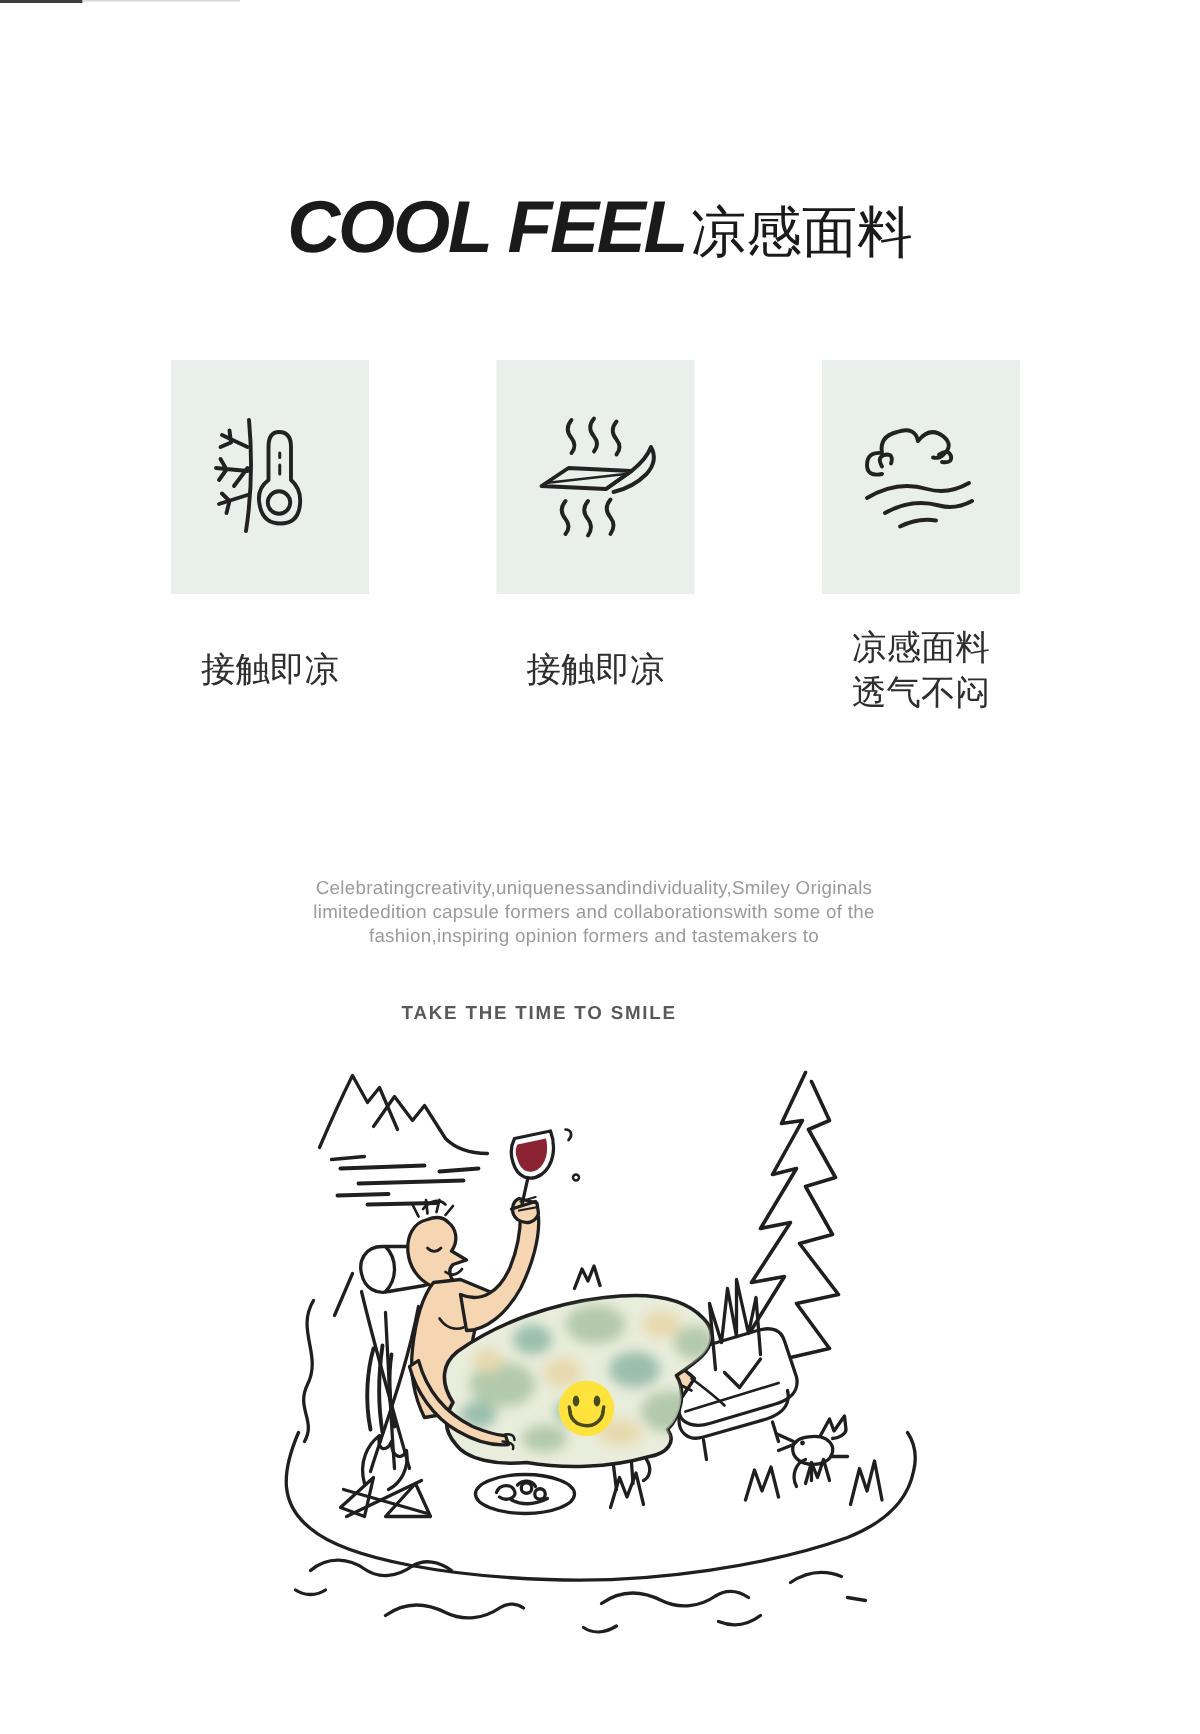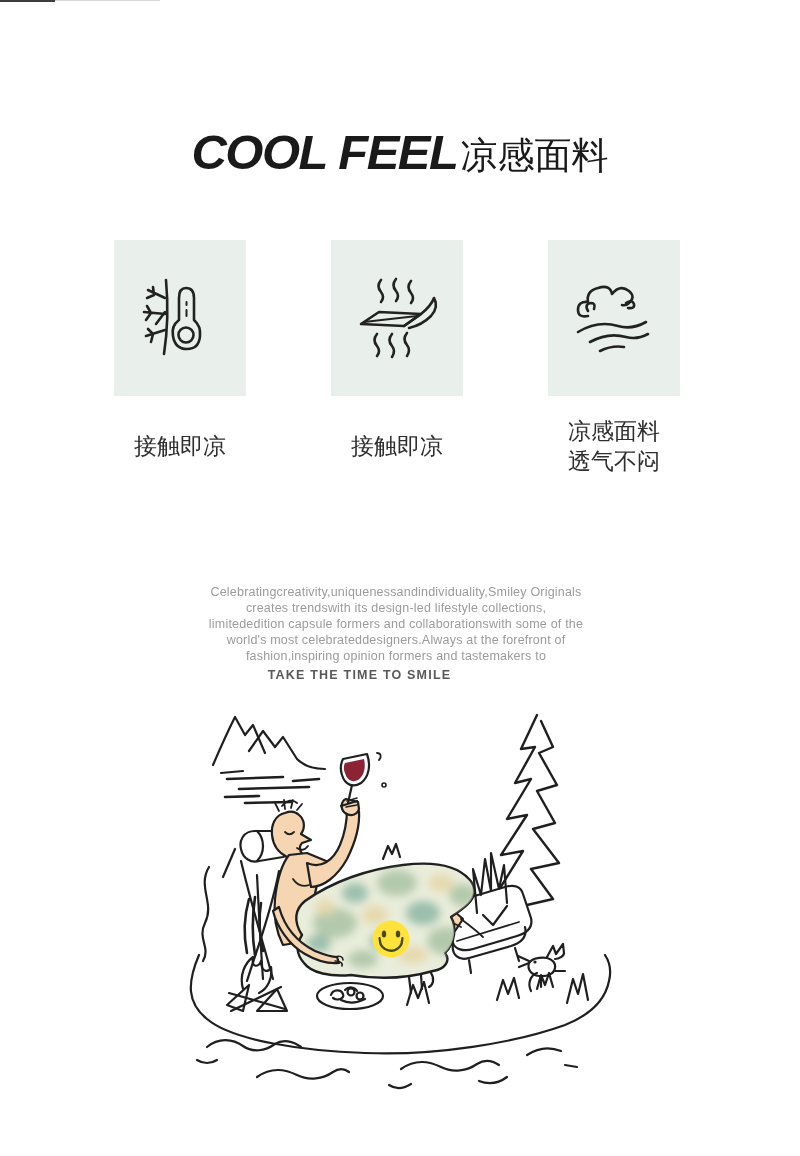--- a/index.html
+++ b/index.html
@@ -114,23 +114,21 @@
       <span></span>
   </div>
   <div class="feature-label">
     <span>凉感面料</span>
       <span>透气不闷</span>
   </div>
 </div>
 
 <div class="story">
   <div>Celebratingcreativity,uniquenessandindividuality,Smiley Originals</div>
-  <div>creates trendswith its design-led lifestyle collections,</div>
   <div>limitededition capsule formers and collaborationswith some of the</div>
-  <div>world's most celebrateddesigners.Always at the forefront of</div>
   <div>fashion,inspiring opinion formers and tastemakers to</div>
 </div>
 <div class="slogan">TAKE THE TIME TO SMILE</div>
 
 <svg class="illustration" width="430" height="398" viewBox="0 0 430 398">
   <defs>
     <clipPath id="blanketClip">
       <path d="M120 198 C148 178 184 166 218 162 C250 158 272 163 284 176 C292 184 290 194 283 201 C278 206 272 210 266 214 C272 224 270 240 260 250 C266 258 260 266 248 268 C220 276 190 276 166 272 C146 274 126 270 119 260 C110 250 112 240 117 232 C108 218 110 206 120 198 Z"></path>
     </clipPath>
     <filter id="soft" x="-60%" y="-60%" width="220%" height="220%">

